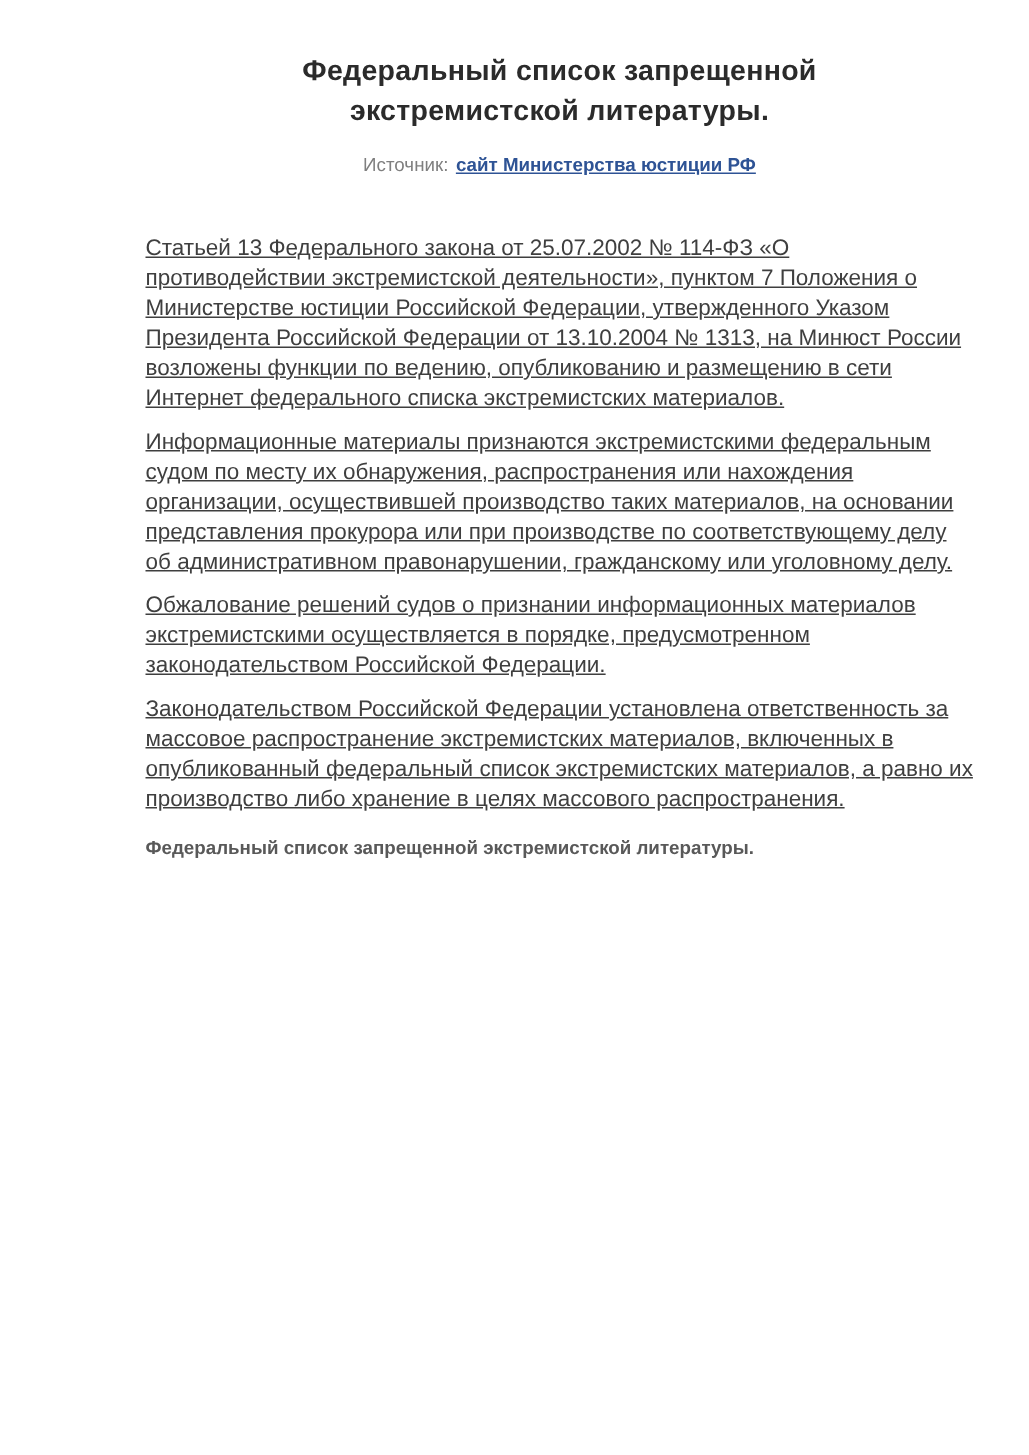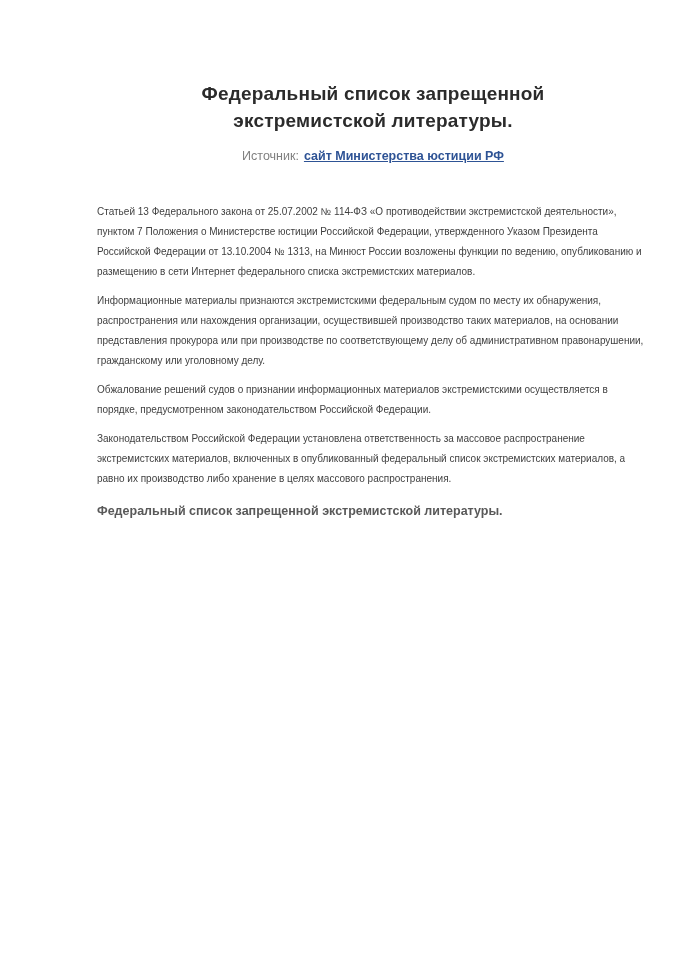--- a/index.html
+++ b/index.html
@@ -11,21 +11,21 @@
     width: 686px;
     height: 970px;
     font-family: "Liberation Sans", sans-serif;
     overflow: hidden;
   }
   .page {
     width: 586px;
     height: 970px;
     background: #ffffff;
     box-sizing: border-box;
-    padding-top: 80px;
+    padding-top: 34px;
   }
   .content {
     margin-left: 97px;
     width: 552px;
   }
   .title {
     width: 500px;
     margin: 0 auto;
     text-align: center;
     font-size: 19px;
@@ -43,23 +43,24 @@
   }
   .source-link {
     color: #2e5395;
     font-weight: bold;
     text-decoration: underline;
     margin-left: 5px;
     cursor: pointer;
   }
   .body-text p {
     margin: 0 0 9px 0;
-    font-size: 10px;
+    font-size: 15px;
     line-height: 20px;
     color: #3f3f3f;
+    text-decoration: underline;
   }
   .footer-bold {
     margin-top: 14px;
     font-size: 12.5px;
     line-height: 16px;
     font-weight: bold;
     color: #595959;
   }
   .footer-url {
     margin-top: 13px;

